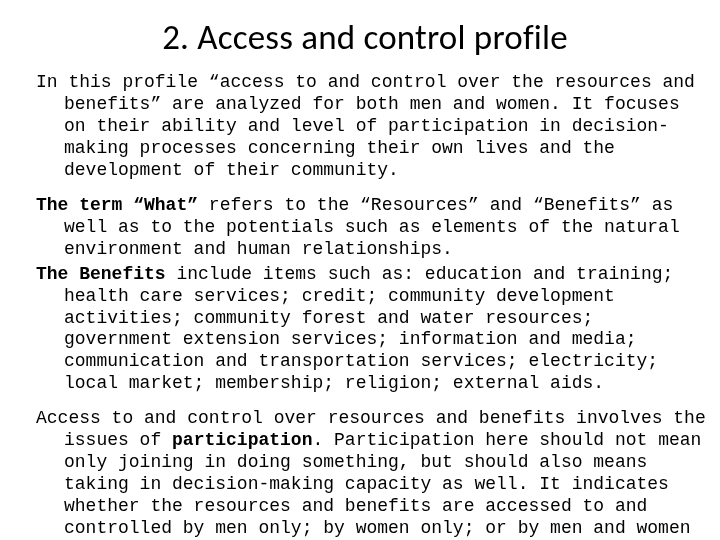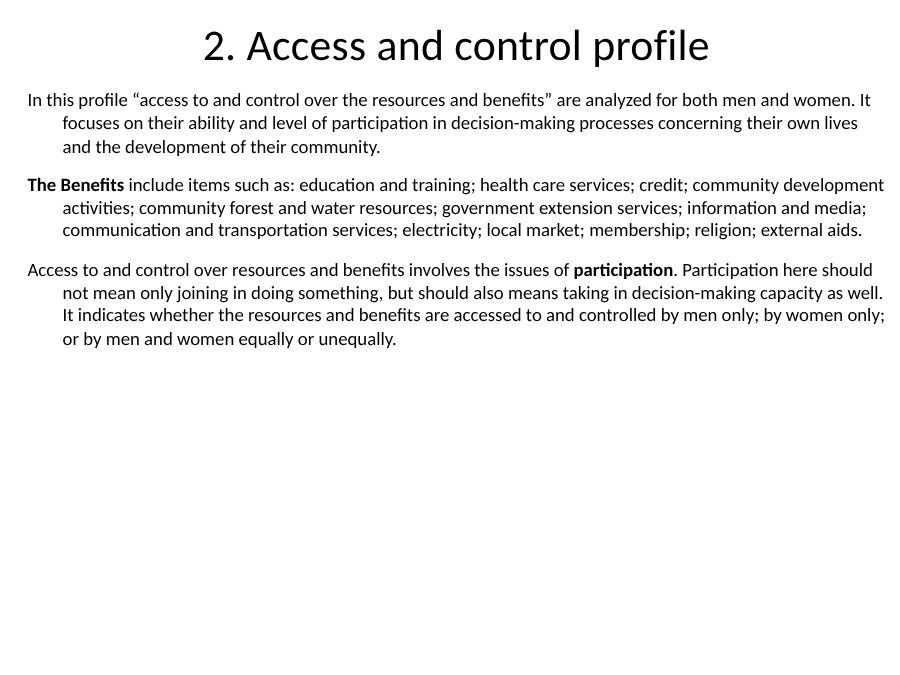--- a/index.html
+++ b/index.html
@@ -18,41 +18,43 @@
     padding: 10px 12px 20px 22px;
   }
   h1.title {
     font-size: 35px;
     font-weight: 400;
     text-align: center;
     margin: 6px 0 14px 0;
     letter-spacing: 0.2px;
   }
   .body p {
-    font-size: 15px;
+    font-size: 18px;
     line-height: 1.22;
-    margin: 0 0 3px 0;
+    margin: 0 0 3px 14px;
     text-indent: -28px;
     padding-left: 28px;
+    font-family: Liberation Mono, monospace;
   }
   .body .gap {
     height: 10px;
   }
   .bold { font-weight: 700; }
 </style>
 </head>
 <body>
 
 <div class="slide">
   <h1 class="title">2. Access and control profile</h1>
 
   <div class="body">
     <p>In this profile  “access to and control over the resources and benefits” are analyzed for both men and women. It focuses on their ability and level of participation in decision-making processes concerning their own lives and the development of their community.</p>
 
     <div class="gap"></div>
 
+    <p><span class="bold">The term “What”</span><span> refers to the “Resources” and “Benefits” as well as to the potentials such as elements of the natural environment and human relationships.</span></p>
     <p><span class="bold">The Benefits</span><span> include items such as: education and training; health care services; credit; community development activities; community forest and water resources; government extension services; information and media; communication and transportation services; electricity; local market; membership; religion; external aids.</span></p>
 
     <div class="gap"></div>
 
     <p><span>Access to and control over resources and benefits involves the issues of </span><span class="bold">participation</span><span>. Participation here should not mean only joining in doing something, but should also means taking in decision-making capacity as well.  It indicates whether the resources and benefits are accessed to and controlled by men only; by women only; or by men and women equally or unequally.</span></p>
   </div>
 </div>
 
 </body></html>

